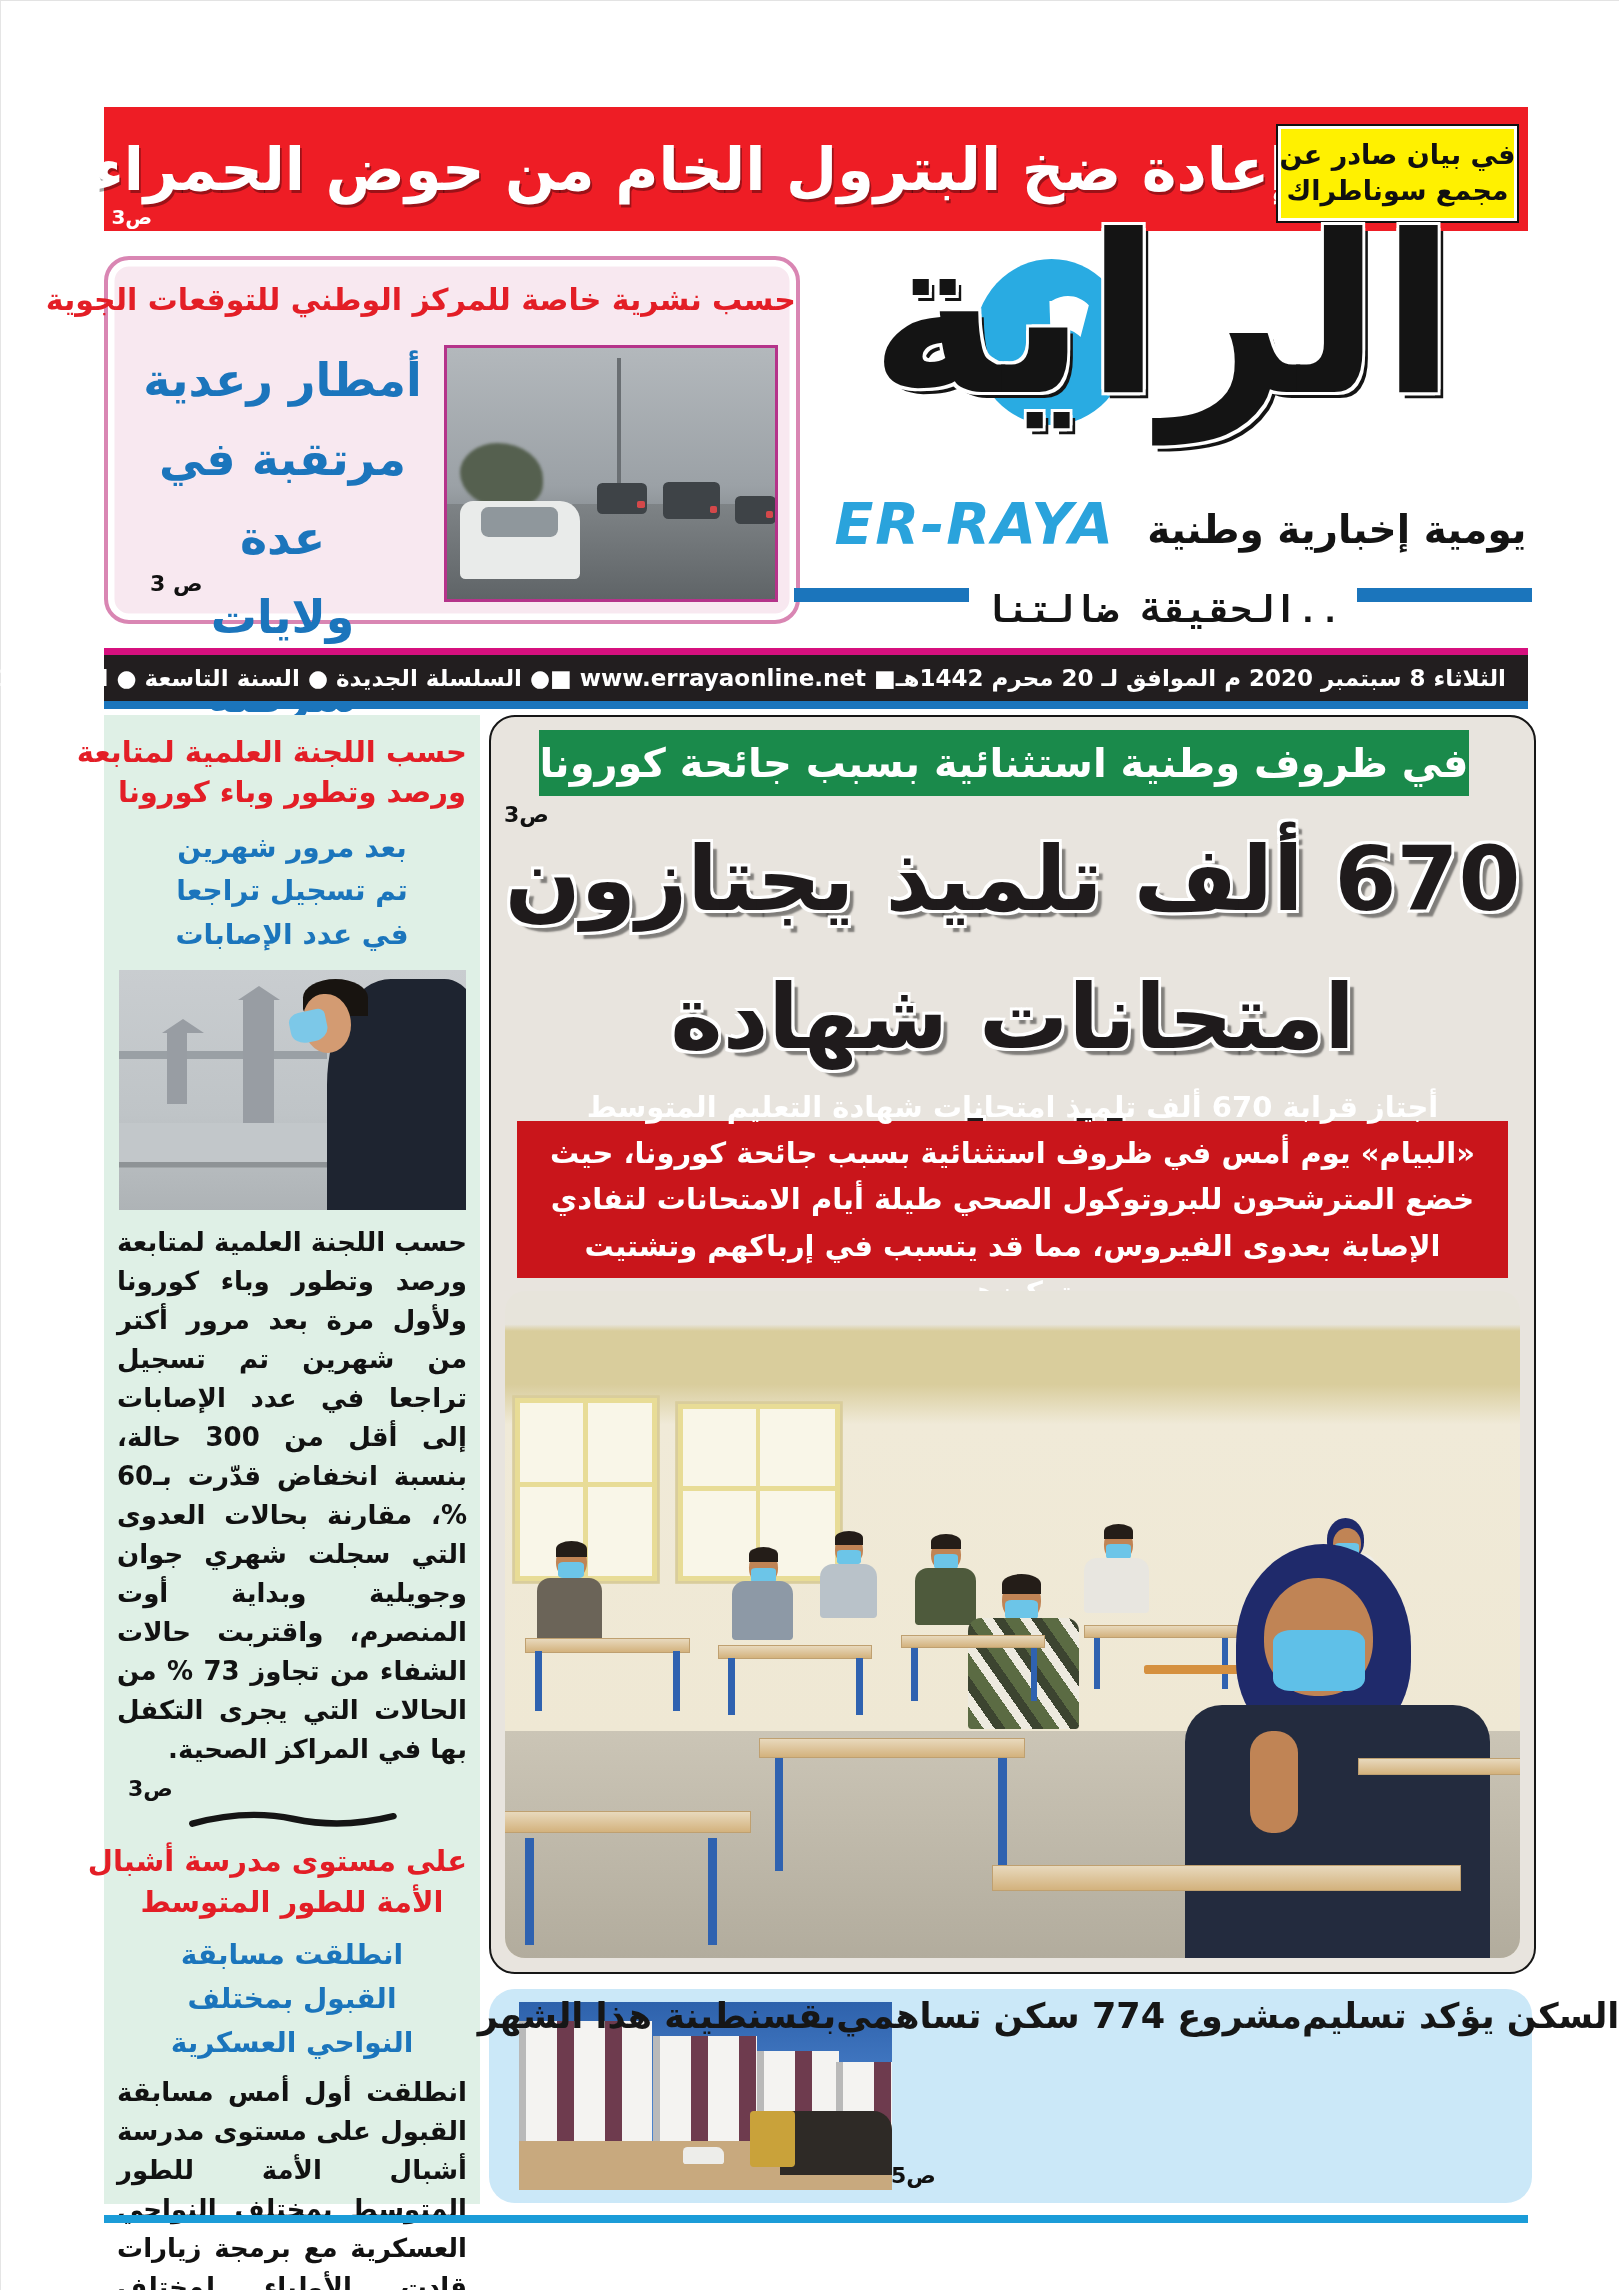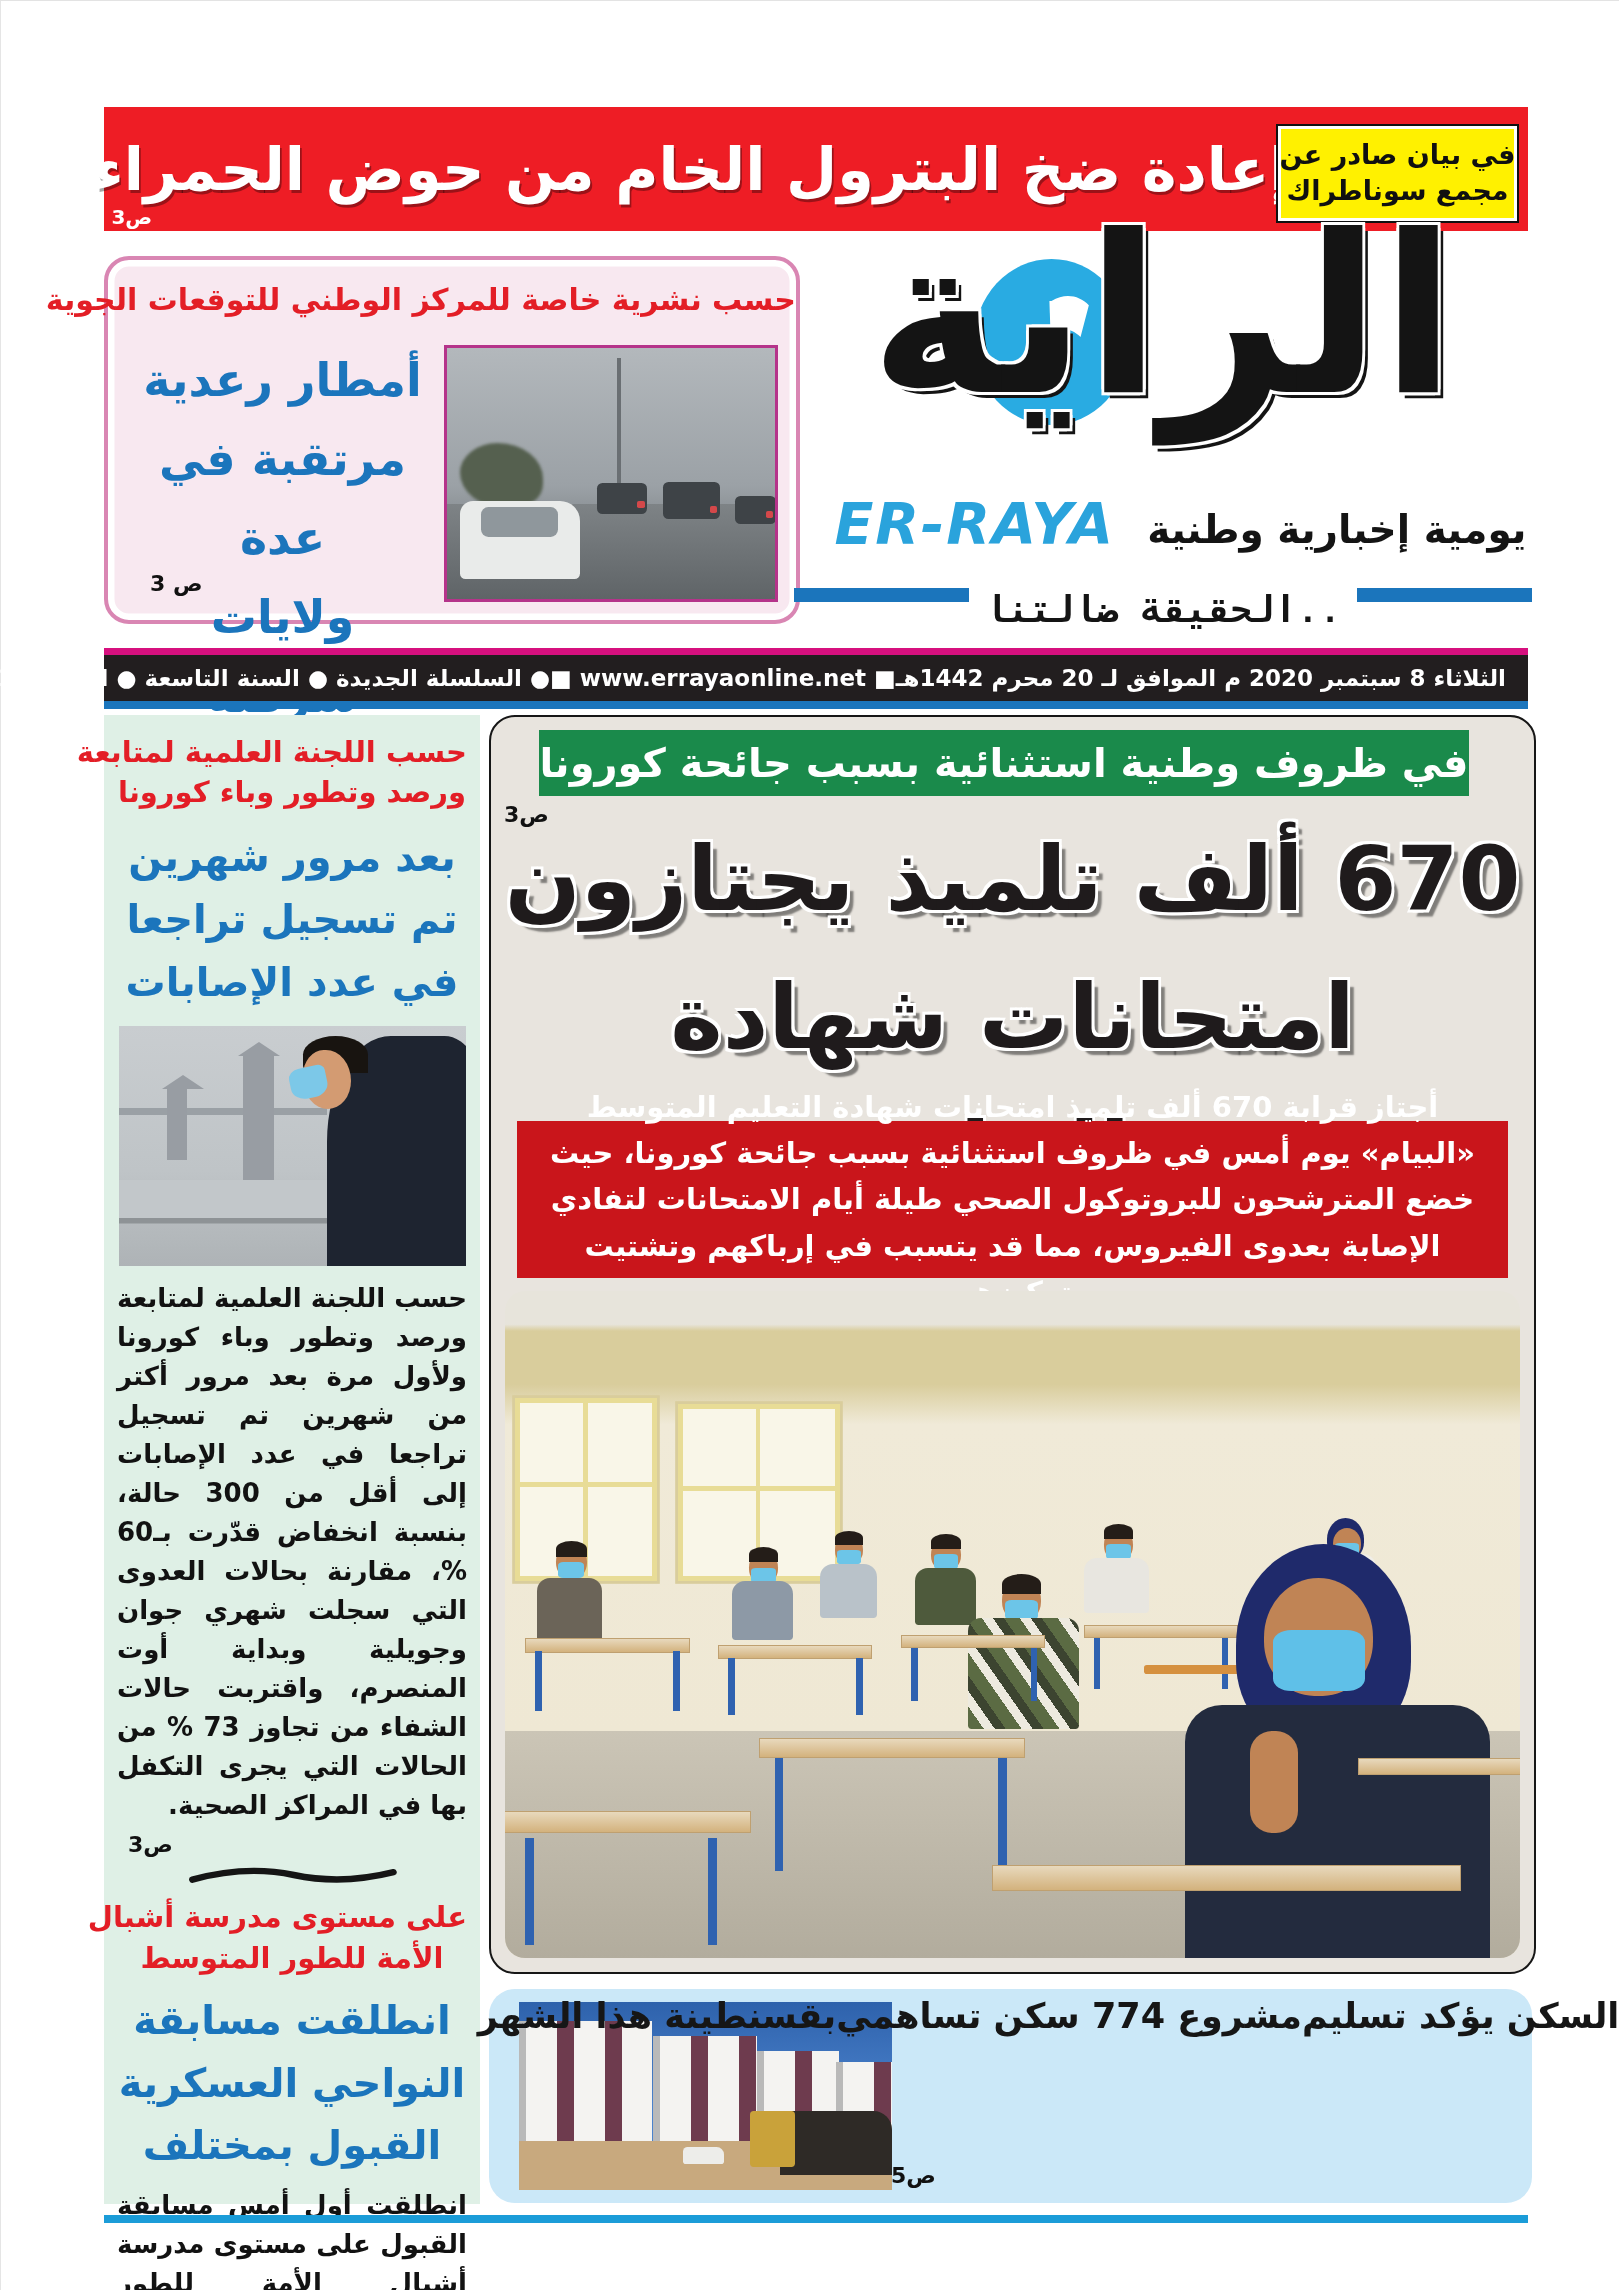--- a/index.html
+++ b/index.html
@@ -85,21 +85,21 @@
   .head{position:absolute;border-radius:50% 50% 46% 46%;background:#C08455;}
   .hair{position:absolute;left:0;right:0;top:-3.7px;height:45%;border-radius:50% 50% 0 0;background:#241D18;}
   .mask{position:absolute;left:8%;right:8%;bottom:4%;height:46%;background:#6CC5E8;border-radius:20%;}
   .torso{position:absolute;border-radius:13px 13px 3.7px 3.7px;}
   .hijab{position:absolute;border-radius:50% 50% 42% 42%;background:#1F2A6B;}
 
   
   .mint-col{left:104px;top:715px;width:376px;height:1489px;background:#DFF0E6;box-sizing:border-box;
         padding:16.6px 13px 7.4px;direction:rtl;}
   .kicker-red{text-align:center;color:#E31E26;font-size:29px;font-weight:800;line-height:1.4;white-space:nowrap;}
-  .headline-blue{text-align:center;color:#1B75BC;font-size:40px;font-weight:800;line-height:1.56;white-space:nowrap;}
+  .headline-blue{text-align:center;color:#1B75BC;font-size:28px;font-weight:800;line-height:1.56;white-space:nowrap;}
   .man-photo{position:relative;width:347px;height:240px;margin:13px auto 0;overflow:hidden;
         background:linear-gradient(180deg,#C9CDD0 0%,#BFC4C7 60%,#AEB3B6 100%);}
   .bridge-tower{position:absolute;left:36%;top:12%;width:31px;height:54%;background:#989DA3;}
   .bridge-tower:before{content:"";position:absolute;left:-5.5px;top:-13px;border-left:21px solid transparent;
         border-right:21px solid transparent;border-bottom:14.8px solid #989DA3;}
   .bridge-span{position:absolute;left:0;top:34%;width:60%;height:7.4px;background:#9AA0A5;}
   .bridge-rail{position:absolute;left:0;right:0;top:64%;height:16%;background:#C2C7CA;box-shadow:0 5.5px 0 #8E9396;}
   .man{position:absolute;right:-6%;top:4%;width:46%;height:110%;background:#1E2430;border-radius:40% 26% 0 0;}
   .man-face{position:absolute;right:33%;top:10%;width:48px;height:59px;background:#D39B72;border-radius:45% 55% 50% 55%;}
   .man-hair{position:absolute;right:28%;top:4%;width:65px;height:37px;background:#181410;border-radius:50% 50% 0 20%;}
@@ -306,22 +306,22 @@
 
     <div class="wave-divider">
       <svg width="222" height="24" viewBox="0 0 240 26">
         <path d="M12 18 Q 70 2 122 13 T 230 10" stroke="#151515" stroke-width="7" fill="none" stroke-linecap="round"></path>
       </svg>
     </div>
 
     <div class="kicker-red">على مستوى مدرسة أشبال</div>
     <div class="kicker-red">الأمة للطور المتوسط</div>
     <div class="headline-blue" style="margin-top:11px;">انطلقت مسابقة</div>
+    <div class="headline-blue">القبول بمختلف</div>
     <div class="headline-blue">النواحي العسكرية</div>
-    <div class="headline-blue">القبول بمختلف</div>
     <div class="body-text" style="margin-top:9.2px;">انطلقت أول أمس مسابقة القبول على مستوى مدرسة أشبال الأمة للطور المتوسط بمختلف النواحي العسكرية مع برمجة زيارات قادت الأولياء لمختلف هياكل المدارس</div>
 
   </div>
 
   <div class="abs housing-box">
     <div class="housing-photo">
       <div class="bld" style="left:0;top:10%;width:34%;height:70%;"></div>
       <div class="bld" style="left:36%;top:18%;width:26%;height:60%;"></div>
       <div class="bld" style="left:64%;top:26%;width:20%;height:50%;"></div>
       <div class="bld" style="left:85%;top:32%;width:15%;height:42%;"></div>

